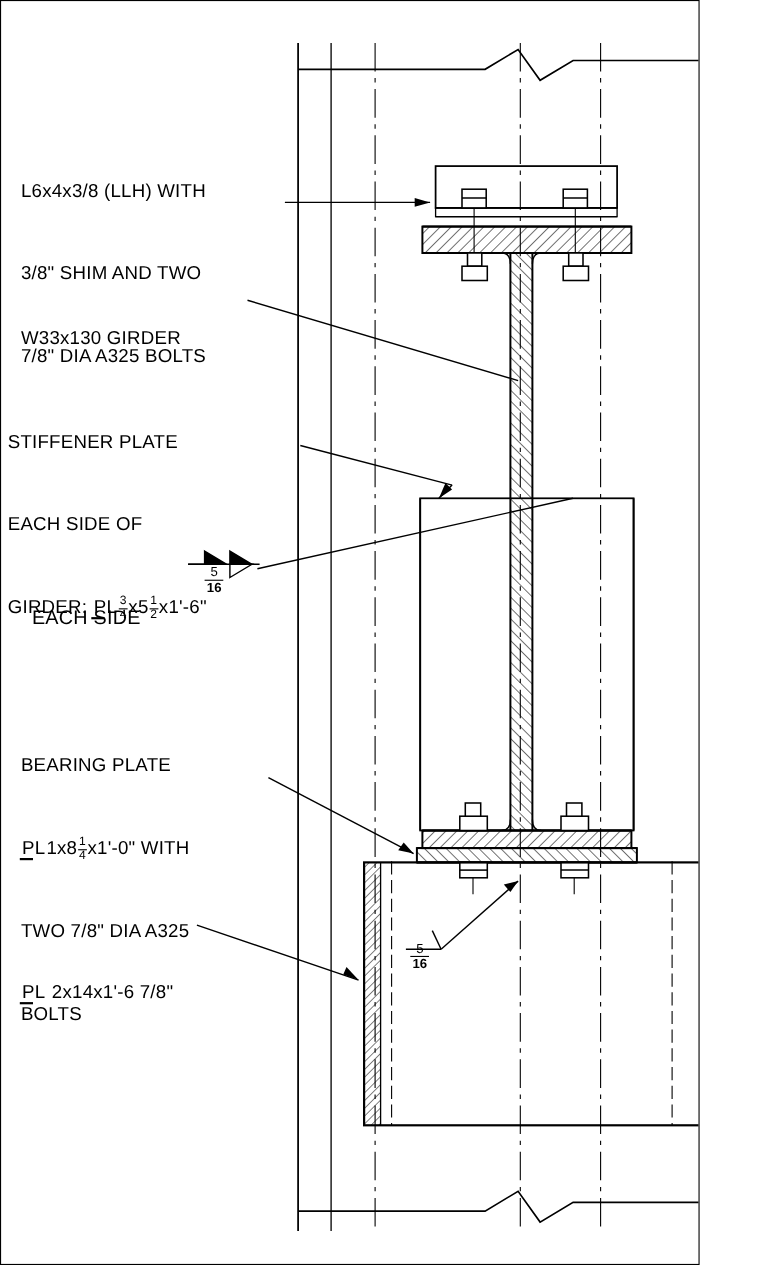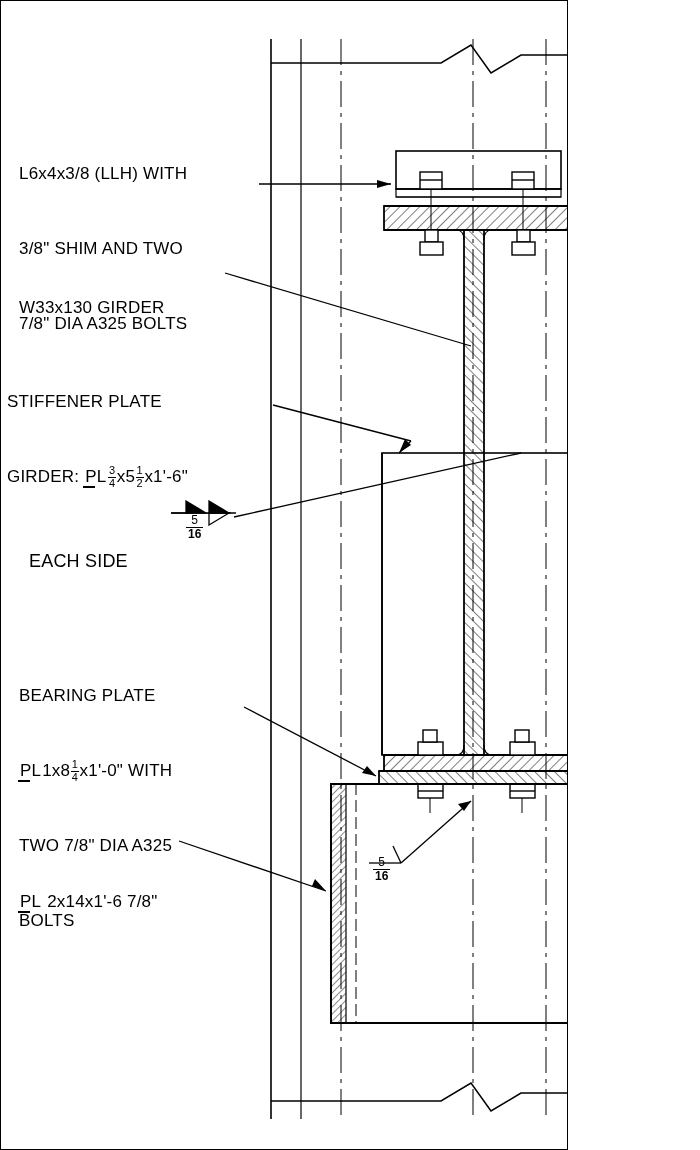--- a/index.html
+++ b/index.html
@@ -5,21 +5,21 @@
   html, body {
     margin: 0;
     padding: 0;
     background: #ffffff;
   }
   body {
     font-family: "Liberation Sans", sans-serif;
   }
   #sheet {
     position: relative;
-    width: 568px;
+    width: 636px;
     height: 1150px;
     background: #ffffff;
     overflow: hidden;
     border: 1px solid #000;
     box-sizing: border-box;
   }
   #drawing {
     position: absolute;
     left: 0;
     top: 0;
@@ -249,20 +249,21 @@
     <div>3/8" SHIM AND TWO</div>
     <div>7/8" DIA A325 BOLTS</div>
   </div>
 
   <div class="note" style="left:18px; top:244px;">
     <div>W33x130 GIRDER</div>
   </div>
 
   <div class="note" style="left:6px; top:338px;">
     <div>STIFFENER PLATE</div>
+    <div>EACH SIDE OF</div>
     <div><span>GIRDER: </span><span class="plsym">PL</span><span class="frac"><span class="num">3</span><span class="den">4</span></span><span>x5</span><span class="frac"><span class="num">1</span><span class="den">2</span></span><span>x1'-6"</span></div>
   </div>
 
   <div class="note" style="left:28px; top:498px; font-size:18px;">
     <div>EACH SIDE</div>
   </div>
 
   <div class="weldnum" style="left:185px; top:513px;">
     <span class="num">5</span>
     <span class="den">16</span>

